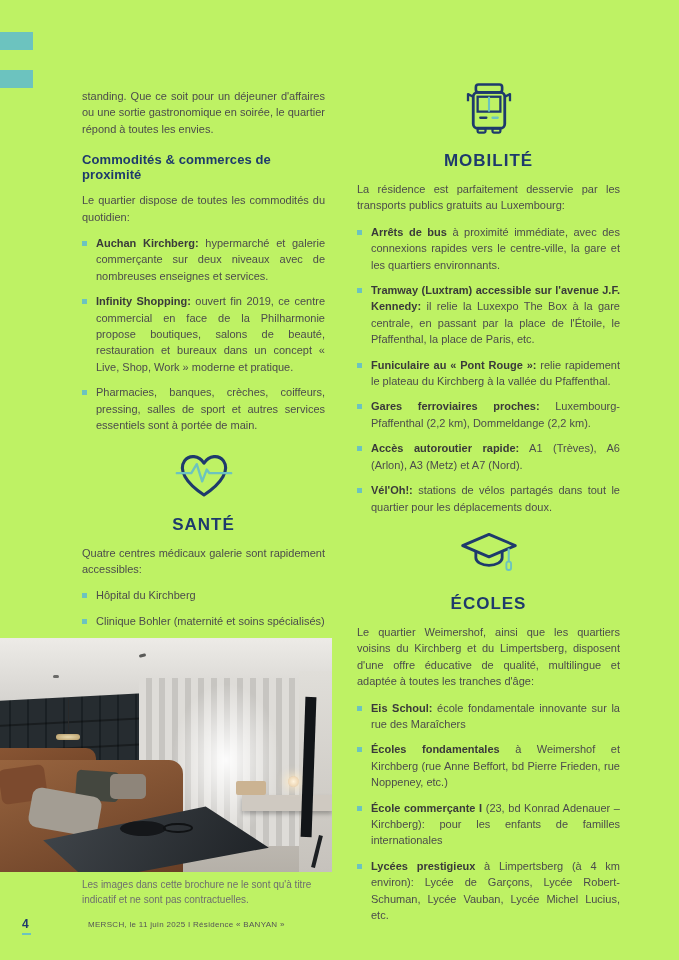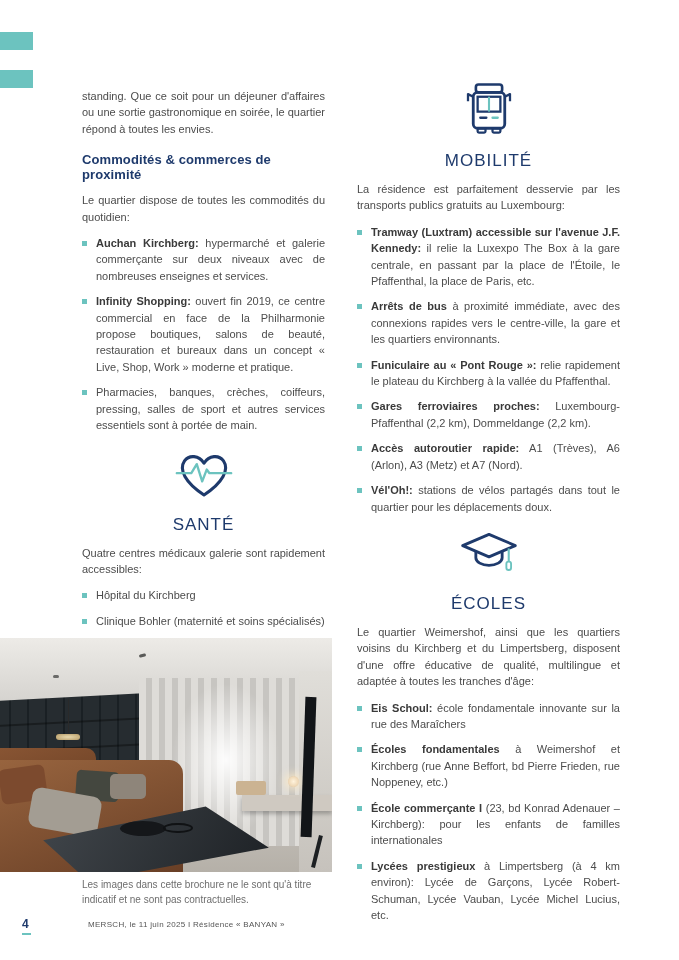--- a/index.html
+++ b/index.html
@@ -1,34 +1,34 @@
 <!DOCTYPE html>
 <html><head>
 <meta charset="utf-8">
 <style>
   * { box-sizing: border-box; }
   html,body { margin:0; padding:0; }
   body { background:#d8d8d8; font-family:"Liberation Sans","DejaVu Sans",sans-serif; }
 
-  .page { position:relative; width:679px; height:960px; background:#ffffff; overflow:hidden; margin:0 auto; }
+  .page { position:relative; width:679px; height:960px; background:#bef264; overflow:hidden; margin:0 auto; }
 
   .deco { position:absolute; left:0; width:33px; height:18px; background:#6cc3bf; }
   .deco.d1 { top:32px; }
   .deco.d2 { top:70px; }
 
   .col { position:absolute; }
   .col-left  { left:82px;  top:88px; width:243px; }
   .col-right { left:357px; top:80px; width:263px; }
 
   p.body { font-size:11px; line-height:16.4px; color:#4c4c4c; text-align:justify; margin:0 0 10px; }
   h2.sub  { font-size:13px; color:#1e3a6c; font-weight:700; margin:15px 0 10px; letter-spacing:.1px; }
 
   .section-head { text-align:center; margin:14px 0 10px; }
   .section-head .icon-wrap { display:inline-block; }
-  .section-head h1 { font-size:17px; color:#1e3a6c; font-weight:400; letter-spacing:1px; margin:9px 0 0; }
+  .section-head h1 { font-size:17px; color:#1e3a6c; font-weight:700; letter-spacing:1px; margin:9px 0 0; }
 
   ul.blist { list-style:none; margin:0 0 4px; padding:0; }
   ul.blist li { position:relative; padding-left:14px; margin:0 0 9px; font-size:11px; line-height:16.4px; color:#4c4c4c; text-align:justify; }
   .sq { position:absolute; left:0; top:6px; width:5px; height:5px; background:#6cc3bf; }
   ul.blist strong { color:#3a3a3a; font-weight:700; }
 
   
   .photo { position:absolute; left:0; top:638px; width:332px; height:234px; overflow:hidden; background:#d8d6d2; }
   .photo div { position:absolute; }
   .ph-ceiling { left:0; top:0; width:100%; height:30%; background:linear-gradient(180deg,#edebe7,#d3d1cd); }
@@ -120,22 +120,22 @@
           <path d="M50 19 L56 16 L56 24" stroke="#1e3a6c" stroke-width="2.6" stroke-linejoin="round"></path>
           <rect x="19" y="55" width="9" height="5" rx="1.5" stroke="#1e3a6c" stroke-width="2.6"></rect>
           <rect x="36" y="55" width="9" height="5" rx="1.5" stroke="#1e3a6c" stroke-width="2.6"></rect>
         </svg>
       </span>
       <h1>MOBILITÉ</h1>
     </div>
 
     <p class="body">La résidence est parfaitement desservie par les transports publics gratuits au Luxembourg:</p>
     <ul class="blist">
+      <li><span class="sq"></span><strong>Arrêts de bus</strong><span> à proximité immédiate, avec des connexions rapides vers le centre-ville, la gare et les quartiers environnants.</span></li>
       <li><span class="sq"></span><strong>Tramway (Luxtram) accessible sur l'avenue J.F. Kennedy:</strong><span> il relie la Luxexpo The Box à la gare centrale, en passant par la place de l'Étoile, le Pfaffenthal, la place de Paris, etc.</span></li>
-      <li><span class="sq"></span><strong>Arrêts de bus</strong><span> à proximité immédiate, avec des connexions rapides vers le centre-ville, la gare et les quartiers environnants.</span></li>
       <li><span class="sq"></span><strong>Funiculaire au « Pont Rouge »:</strong><span> relie rapidement le plateau du Kirchberg à la vallée du Pfaffenthal.</span></li>
       <li><span class="sq"></span><strong>Gares ferroviaires proches:</strong><span> Luxembourg-Pfaffenthal (2,2 km), Dommeldange (2,2 km).</span></li>
       <li><span class="sq"></span><strong>Accès autoroutier rapide:</strong><span> A1 (Trèves), A6 (Arlon), A3 (Metz) et A7 (Nord).</span></li>
       <li><span class="sq"></span><strong>Vél'Oh!:</strong><span> stations de vélos partagés dans tout le quartier pour les déplacements doux.</span></li>
     </ul>
 
     <div class="section-head">
       <span class="icon-wrap">
         <svg width="62" height="52" viewBox="0 0 66 54" fill="none">
           <polygon points="33,5 61,17 33,29 5,17" stroke="#1e3a6c" stroke-width="3" stroke-linejoin="round"></polygon>

